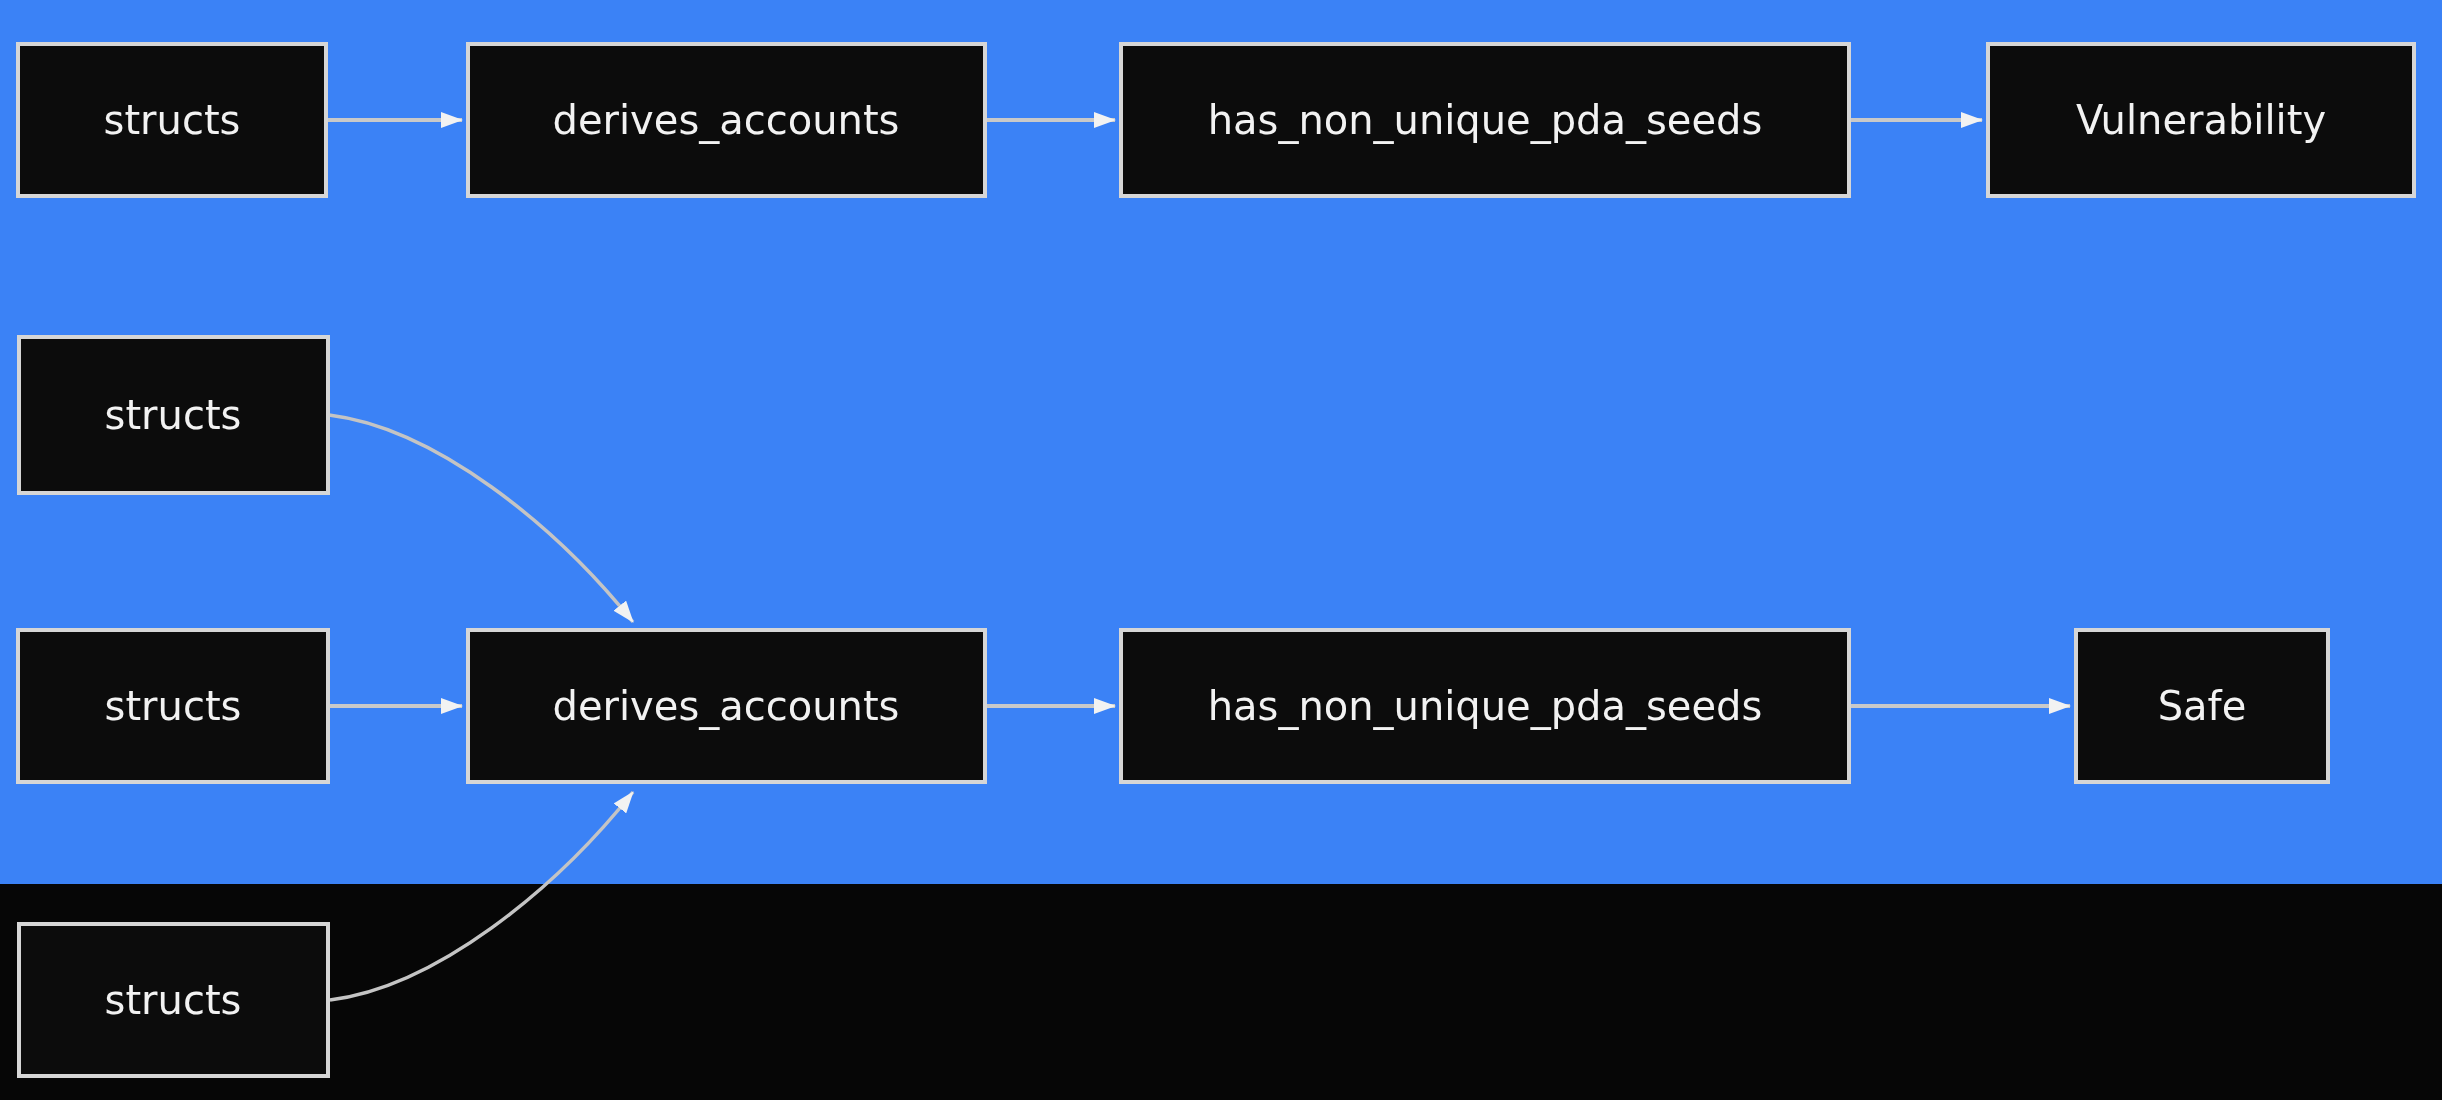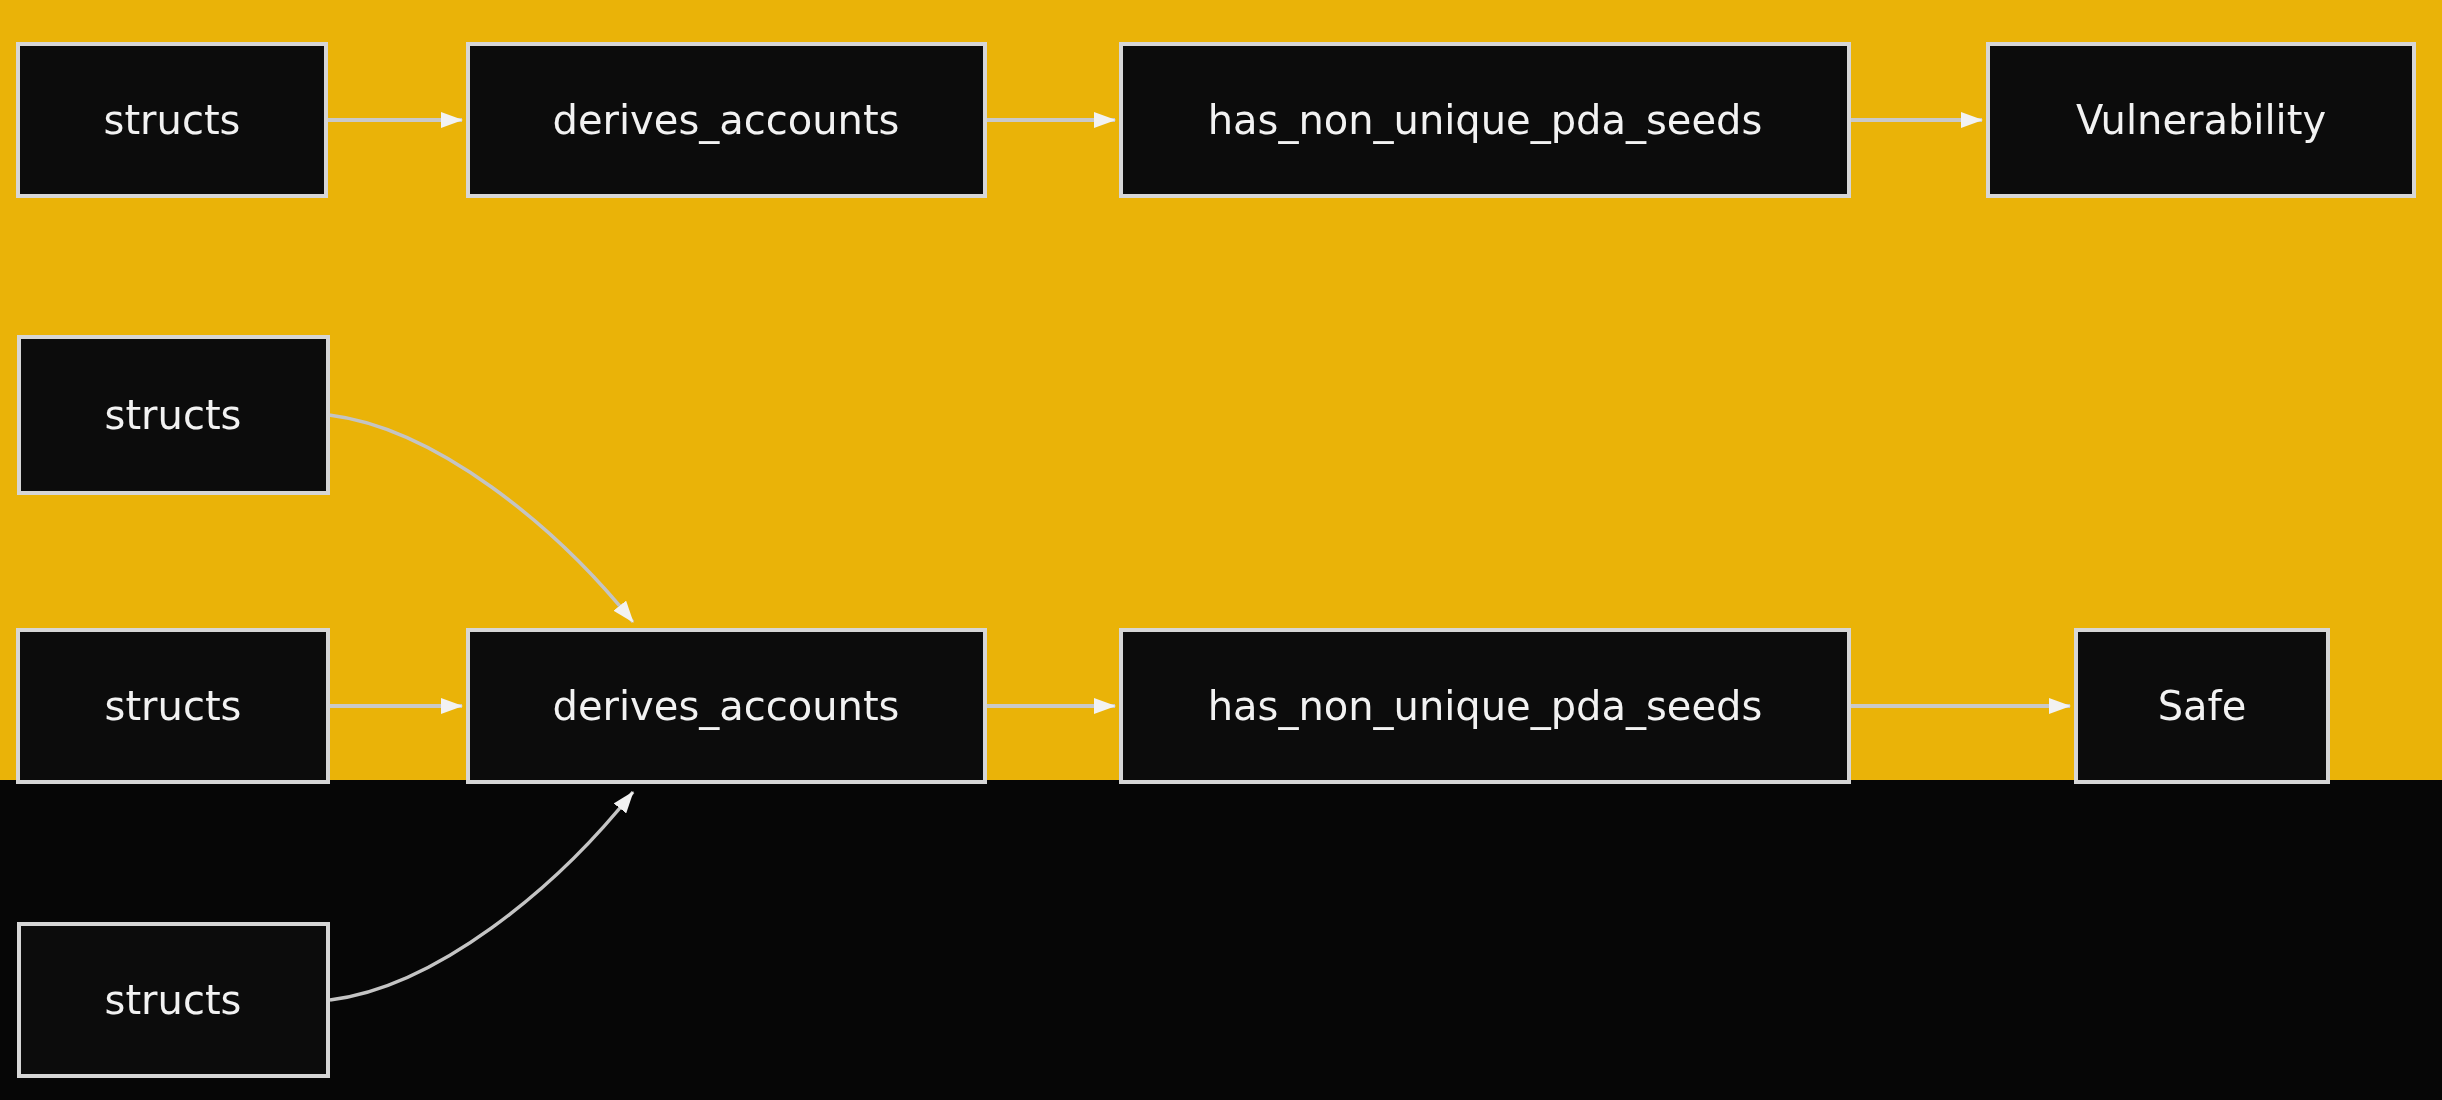--- a/index.html
+++ b/index.html
@@ -7,22 +7,22 @@
     padding: 0;
     background: #060606;
     width: 2442px;
     height: 1100px;
     overflow: hidden;
     font-family: "DejaVu Sans", "Liberation Sans", sans-serif;
   }
   .stage {
     position: relative;
     width: 2442px;
-    height: 780px;
-    background: #eab308;
+    height: 884px;
+    background: #3b82f6;
   }
   svg { display: block; }
   .node-box {
     fill: #0c0c0c;
     stroke: #d6d6d6;
     stroke-width: 4;
   }
   .node-label {
     fill: #f2f2f2;
     font-family: "DejaVu Sans", "Liberation Sans", sans-serif;

